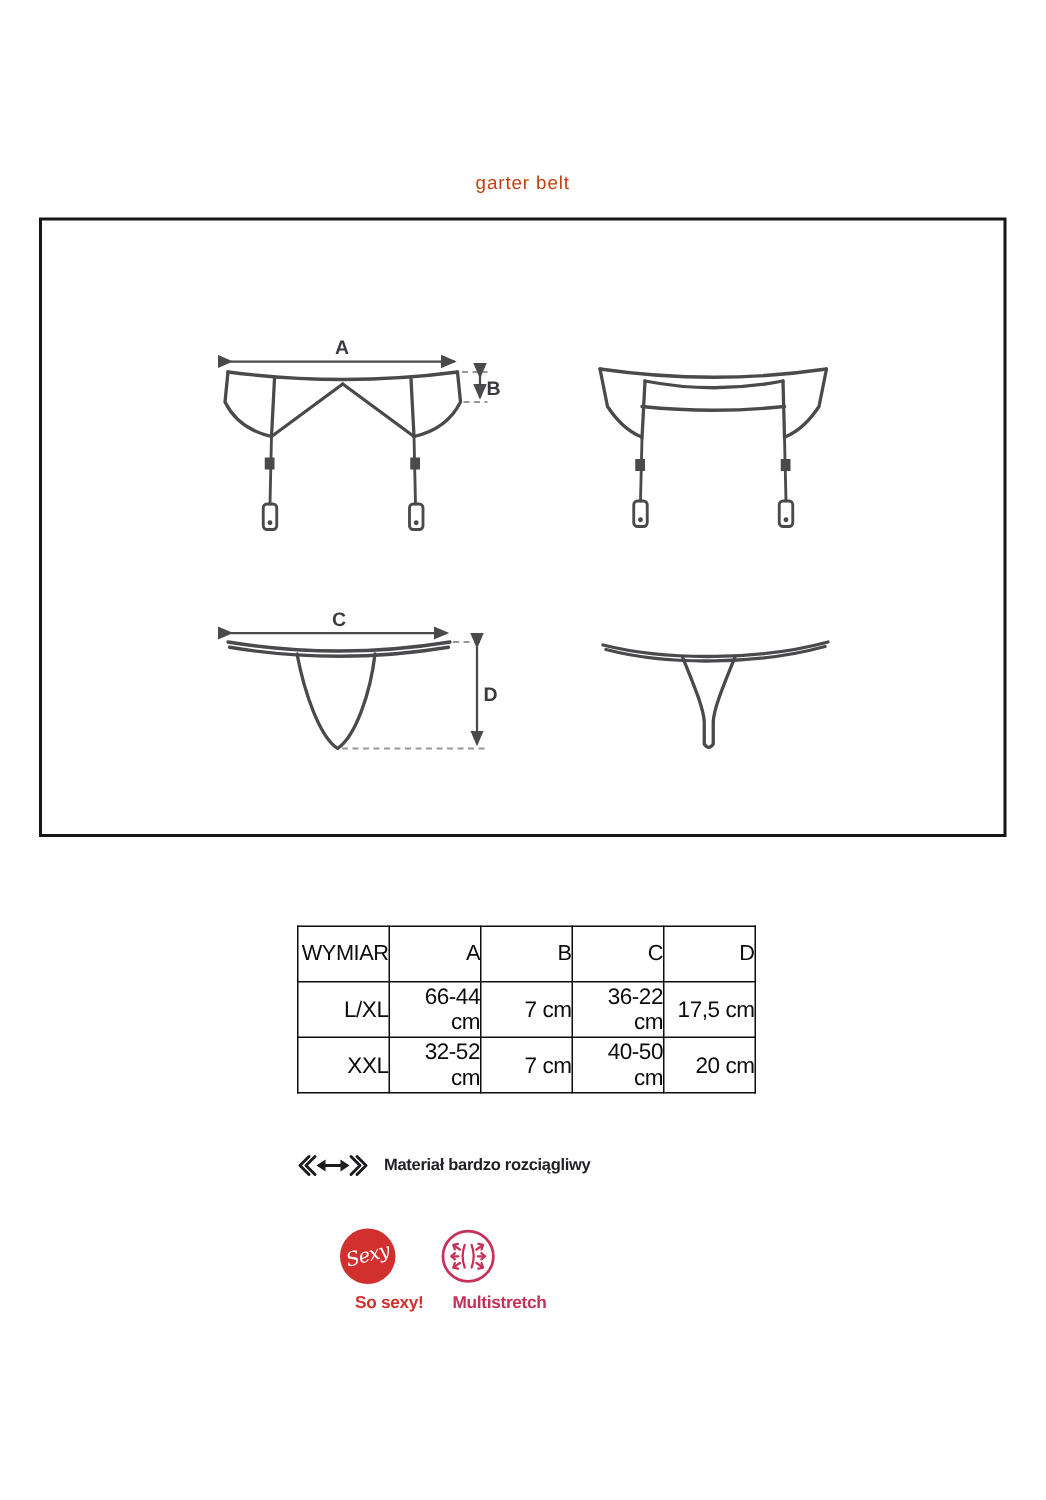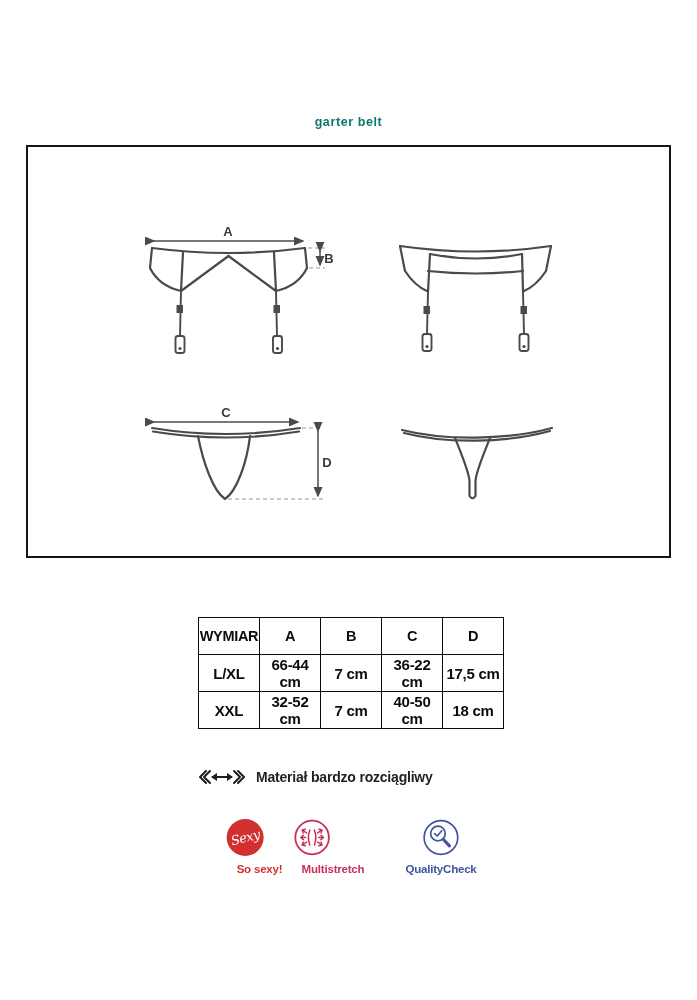--- a/index.html
+++ b/index.html
@@ -7,40 +7,40 @@
           font-family:"Liberation Sans",sans-serif;}
 
   
   .sheet-box{position:absolute;left:26px;top:145px;width:641px;height:409px;
              border:2px solid #161616;background:#fff;}
 
   .logo-wrap{position:absolute;left:50%;top:114px;transform:translateX(-50%);
              background:#fff;padding:0 14px;z-index:3;text-align:center;white-space:nowrap;}
   .brand{font-family:"DejaVu Serif",serif;font-style:italic;font-weight:700;
          font-size:42px;line-height:46px;color:#37343a;letter-spacing:-2px;}
-  .subbrand{font-size:12.5px;color:#0f766e;letter-spacing:.6px;margin-top:1px;font-weight:bold;}
+  .subbrand{font-size:12.5px;color:#c2410c;letter-spacing:.6px;margin-top:1px;}
 
   .diagram-svg{position:absolute;left:26px;top:145px;z-index:2;}
   .shape{fill:none;stroke:#4a4a4d;stroke-width:2.2;stroke-linecap:round;stroke-linejoin:round;}
   .thin{fill:none;stroke:#4a4a4d;stroke-width:1.9;stroke-linecap:round;}
   .dim{stroke:#4a4a4d;stroke-width:1.5;fill:none;}
   .leader{stroke:#97979b;stroke-width:1.2;stroke-dasharray:4 3;fill:none;}
   .dimtxt{font-family:"Liberation Sans",sans-serif;font-size:13px;font-weight:700;fill:#3a3a3e;}
   .solid{fill:#4a4a4d;stroke:none;}
 
   
   .size-table{position:absolute;left:198px;top:617px;border-collapse:collapse;z-index:2;}
-  .size-table td{width:60px;height:36px;border:1.6px solid #0c0c0c;text-align:center;
-                 vertical-align:middle;padding:0;font-weight:700;font-size:15px;
+  .size-table td{width:60px;height:36px;border:1.6px solid #0c0c0c;text-align:right;
+                 vertical-align:middle;padding:0;font-weight:400;font-size:15px;
                  letter-spacing:-.3px;color:#0c0c0c;}
   .size-table td.hdr{font-size:14.5px;}
 
   
   .note{position:absolute;left:198px;top:769px;display:flex;align-items:center;gap:10px;z-index:2;}
-  .note-text{font-size:14px;font-weight:700;color:#222226;letter-spacing:-.2px;}
+  .note-text{font-size:11px;font-weight:700;color:#222226;letter-spacing:-.2px;}
   .stretch{stroke:#1d1d1f;stroke-width:2;fill:none;stroke-linecap:round;stroke-linejoin:round;}
 
   
   .badge{position:absolute;top:819px;transform:translateX(-50%);display:flex;
          flex-direction:column;align-items:center;gap:7px;z-index:2;}
   .badge-label{font-size:11.5px;font-weight:700;letter-spacing:-.2px;white-space:nowrap;}
   .b-red{color:#d2302e;margin-left:29px;} .b-crimson{color:#c53158;margin-left:42px;} .b-blue:{} .b-blu{color:#41549c;}
   .sexy-circle{width:37px;height:37px;border-radius:50%;background:#d2302e;
                display:flex;align-items:center;justify-content:center;}
   .sexy-text{font-family:"DejaVu Serif",serif;font-style:italic;font-size:13px;color:#fff;
@@ -145,21 +145,21 @@
         <td>66-44 cm</td>
         <td>7 cm</td>
         <td>36-22 cm</td>
         <td>17,5 cm</td>
       </tr>
       <tr>
         <td>XXL</td>
         <td>32-52 cm</td>
         <td>7 cm</td>
         <td>40-50 cm</td>
-        <td>18 cm</td>
+        <td>20 cm</td>
       </tr>
     </tbody>
   </table>
 
   <div class="note">
     <svg width="48" height="16" viewBox="0 0 48 16">
       <polyline class="stretch" points="8,2 2,8 8,14"></polyline>
       <polyline class="stretch" points="12,2 6,8 12,14"></polyline>
       <line class="stretch" x1="15" y1="8" x2="33" y2="8" stroke-width="2.6"></line>
       <polygon points="19,4 13,8 19,12" fill="#1d1d1f"></polygon>
@@ -194,23 +194,14 @@
         <line x1="25" y1="18.5" x2="29.5" y2="18.5"></line>
           <polyline points="27.3,16.4 29.8,18.5 27.3,20.6"></polyline>
         <line x1="24" y1="23" x2="28" y2="25.8"></line>
           <polyline points="27.4,23.1 28.4,26.1 25.3,26.8"></polyline>
       </g>
     </svg>
     <span class="badge-label b-crimson">Multistretch</span>
   </div>
 
 
-  <div class="badge" style="left:441px">
-    <svg width="37" height="37" viewBox="0 0 37 37">
-      <circle cx="18.5" cy="18.5" r="16.8" fill="none" stroke="#41549c" stroke-width="1.7"></circle>
-      <circle cx="15.5" cy="14.5" r="7.3" fill="none" stroke="#41549c" stroke-width="1.7"></circle>
-      <polyline points="12.2,14.6 14.8,17 19.3,11.7" fill="none" stroke="#41549c" stroke-width="1.7" stroke-linecap="round" stroke-linejoin="round"></polyline>
-      <line x1="21" y1="20.5" x2="27" y2="26.8" stroke="#41549c" stroke-width="3.2" stroke-linecap="round"></line>
-    </svg>
-    <span class="badge-label b-blu">QualityCheck</span>
-  </div>
 
 </div>
 
 </body></html>

